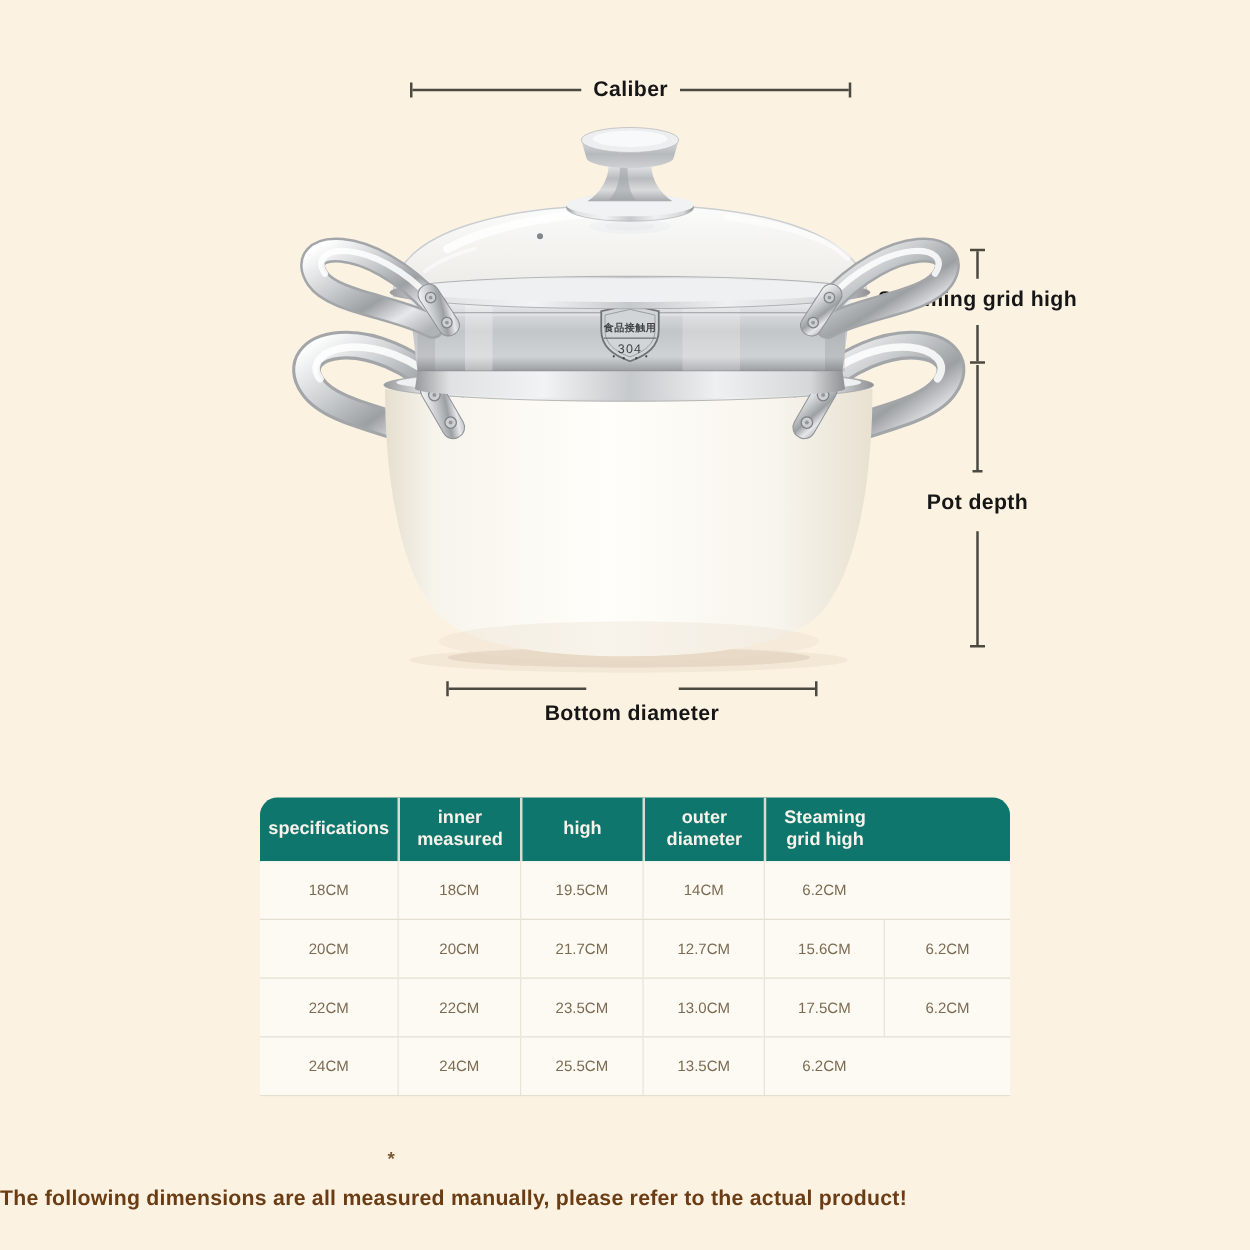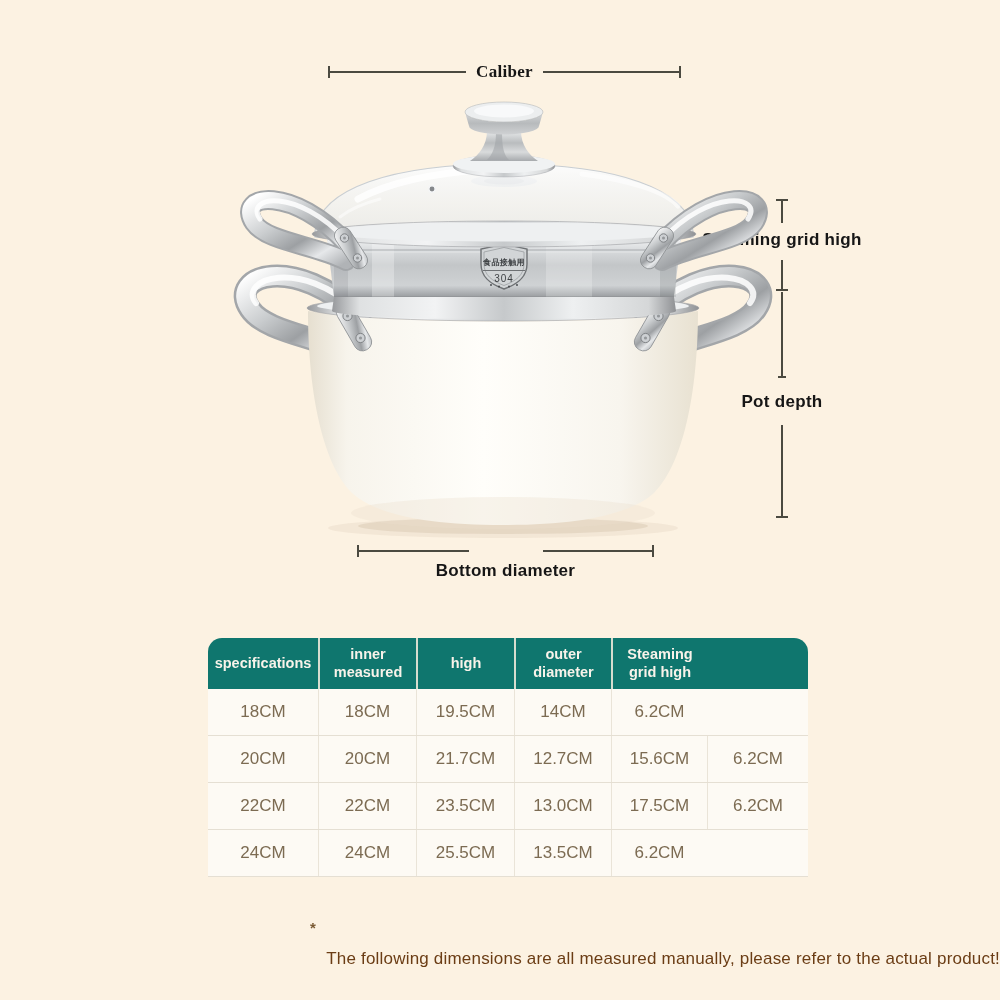--- a/index.html
+++ b/index.html
@@ -37,43 +37,43 @@
   }
   .th:first-child{border-left:none;}
   .tr{
     display:grid;grid-template-columns:110px 98px 98px 97px 96px 101px;
     height:46px;background:#fdfaf4;border-top:1px solid #e5dfd3;
   }
   .tr:first-child{border-top:none;}
   .tr:last-child{border-bottom:1px solid #e5dfd3;}
   .td{
     display:flex;align-items:center;justify-content:center;
-    font-size:17px;color:#7c6b52;border-left:1px solid #eae4d8;
+    font-size:12px;color:#7c6b52;border-left:1px solid #eae4d8;
   }
   .td:first-child{border-left:none;}
 
   
   .asterisk{position:absolute;left:310px;top:919px;font-size:15px;font-weight:700;color:#7a5a33;}
   .disclaimer{
-    position:absolute;left:0;top:949px;width:1000px;text-align:right;
-    font-weight:400;font-size:17px;color:#6b3d15;letter-spacing:.2px;
+    position:absolute;left:0;top:949px;width:1000px;text-align:left;
+    font-weight:700;font-size:17px;color:#6b3d15;letter-spacing:.2px;
   }
 
   .pot-svg{position:absolute;left:230px;top:85px;width:540px;height:470px;overflow:visible;}
   svg text{font-family:"Liberation Sans",sans-serif;}
 </style>
 </head>
 <body>
 
 <div class="stage">
 
   <div class="dim-h" style="left:328px;top:64px;width:353px;height:16px;">
     <div class="vtick"></div>
     <div class="hline"></div>
-    <div class="dim-label" style="margin:0 10px;font-family:Liberation Serif, serif;">Caliber</div>
+    <div class="dim-label" style="margin:0 10px;">Caliber</div>
     <div class="hline"></div>
     <div class="vtick"></div>
   </div>
 
   <div class="dim-v" style="left:692px;top:196px;height:100px;">
     <div class="htick" style="left:84px;top:3px;width:12px;"></div>
     <div class="vline" style="top:5px;height:22px;"></div>
     <div class="vlabel dim-label" style="top:34px;">Steaming grid high</div>
     <div class="vline" style="top:64px;height:29px;"></div>
     <div class="htick" style="left:84px;top:93px;width:12px;"></div>

